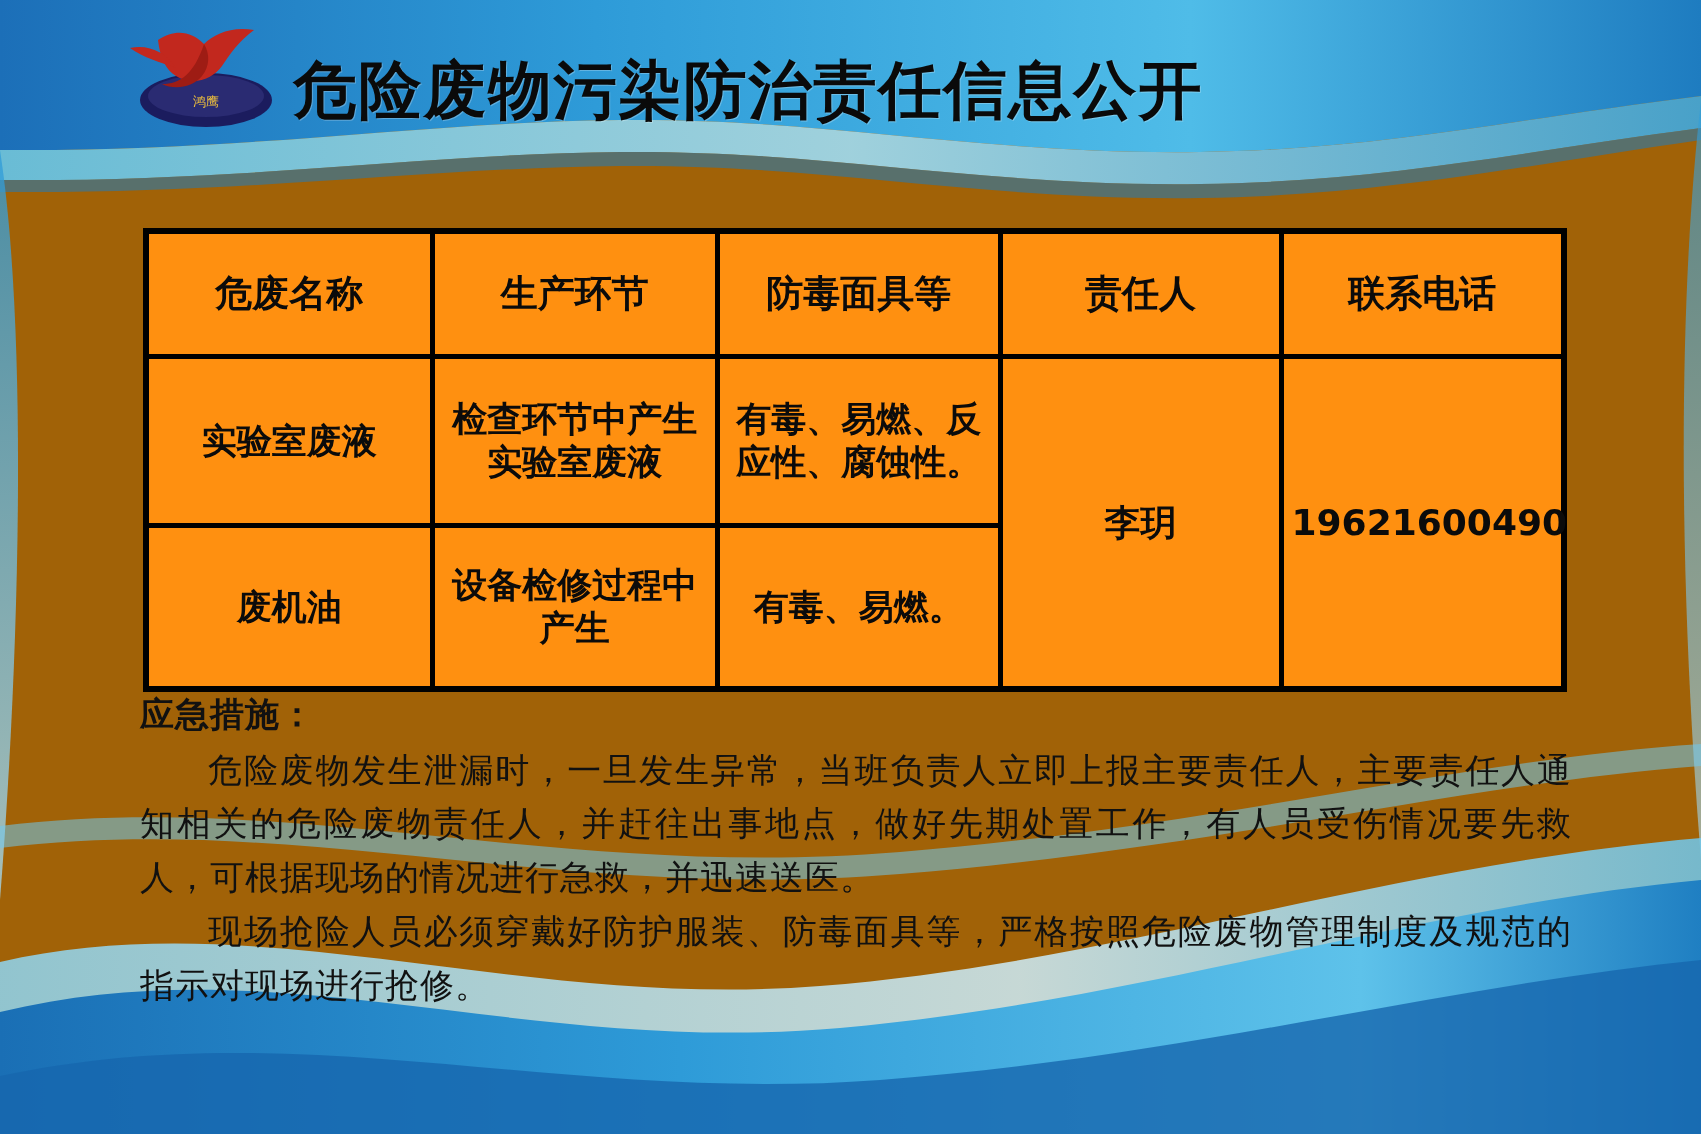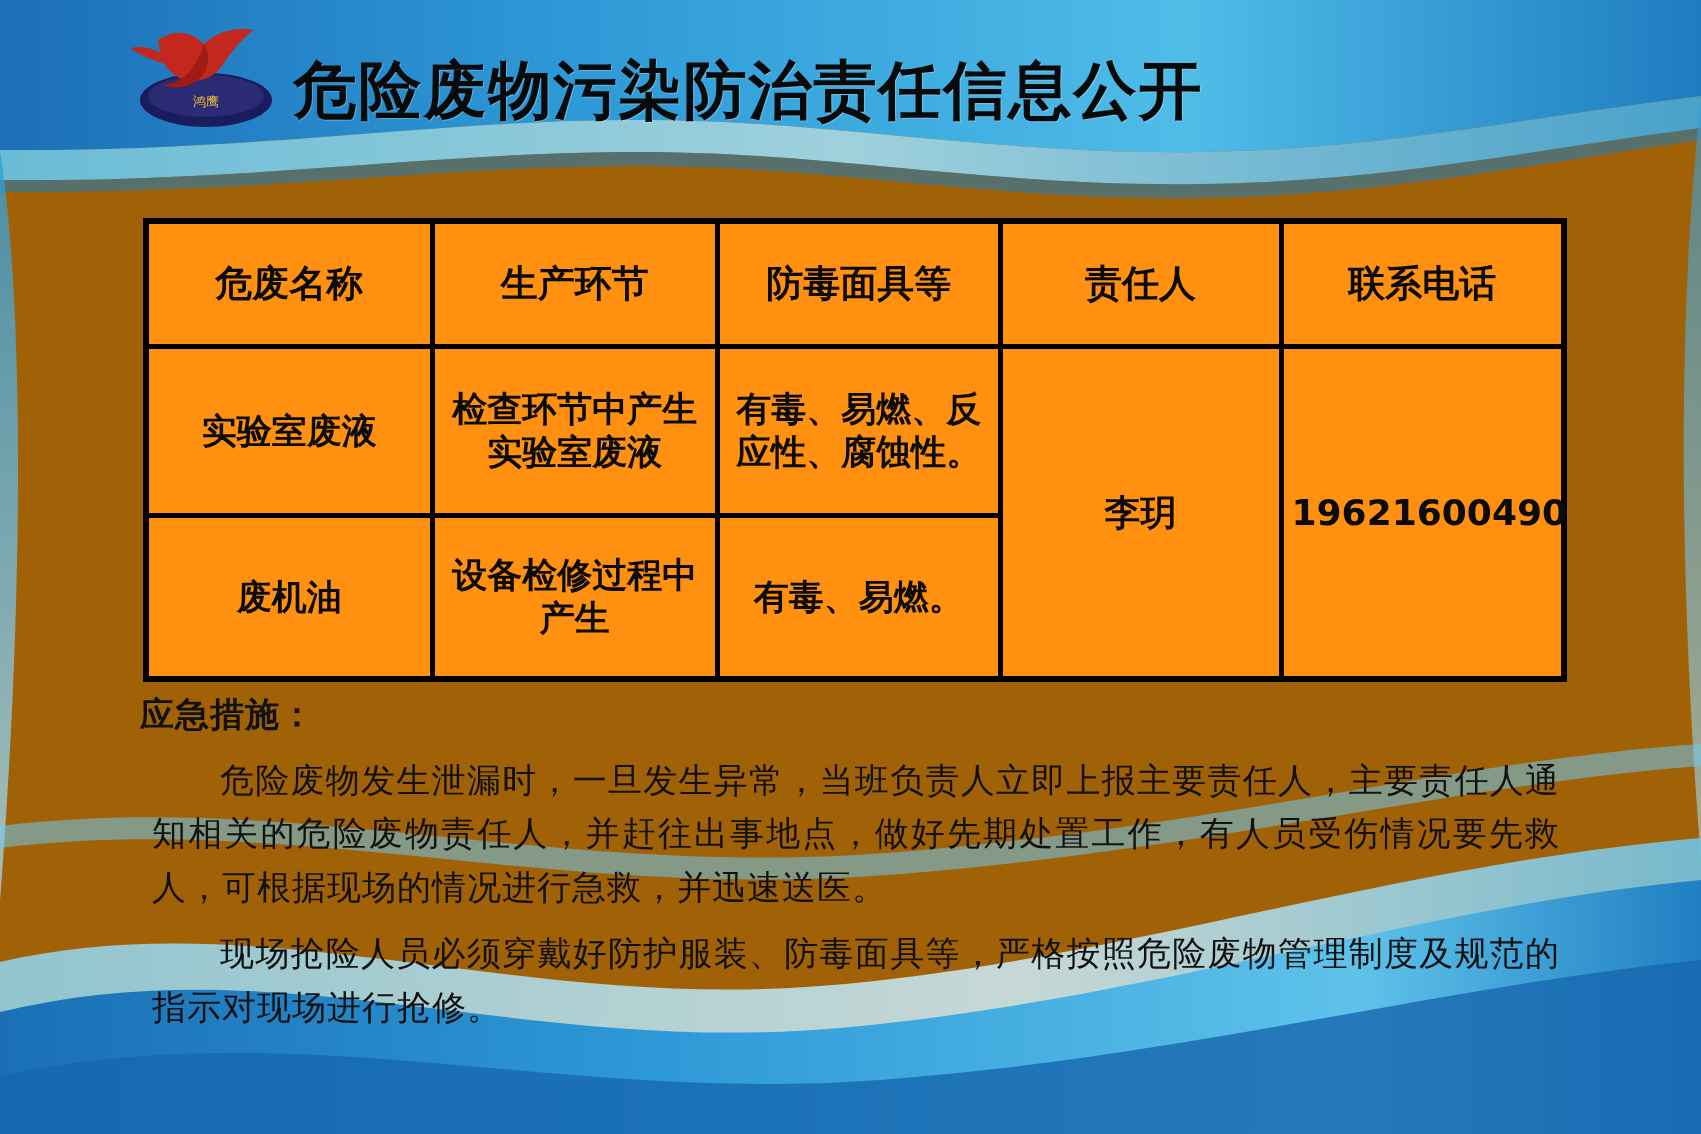--- a/index.html
+++ b/index.html
@@ -62,21 +62,21 @@
     letter-spacing: 2px;
     color: #0a0a0a;
     z-index: 7;
     text-shadow: 1px 1px 0 rgba(255,255,255,0.25);
   }
 
   
   .table-wrap {
     position: absolute;
     left: 143px;
-    top: 218px;
+    top: 228px;
     width: 1424px;
     z-index: 8;
   }
 
   table.info {
     border-collapse: collapse;
     table-layout: fixed;
     width: 1424px;
     background: #FF9010;
     border: 6px solid #000000;
@@ -132,21 +132,21 @@
     line-height: 1.58;
     letter-spacing: 1px;
   }
 
   .body-text .lead {
     font-weight: bold;
     margin: 0 0 2px 0;
   }
 
   .body-text p.para {
-    margin: 12px;
+    margin: 0;
     text-indent: 2em;
     text-align: justify;
   }
 </style>
 </head>
 <body>
 
 <div class="page">
 
   <svg class="bg-svg" viewBox="0 0 1701 1134" preserveAspectRatio="none">

